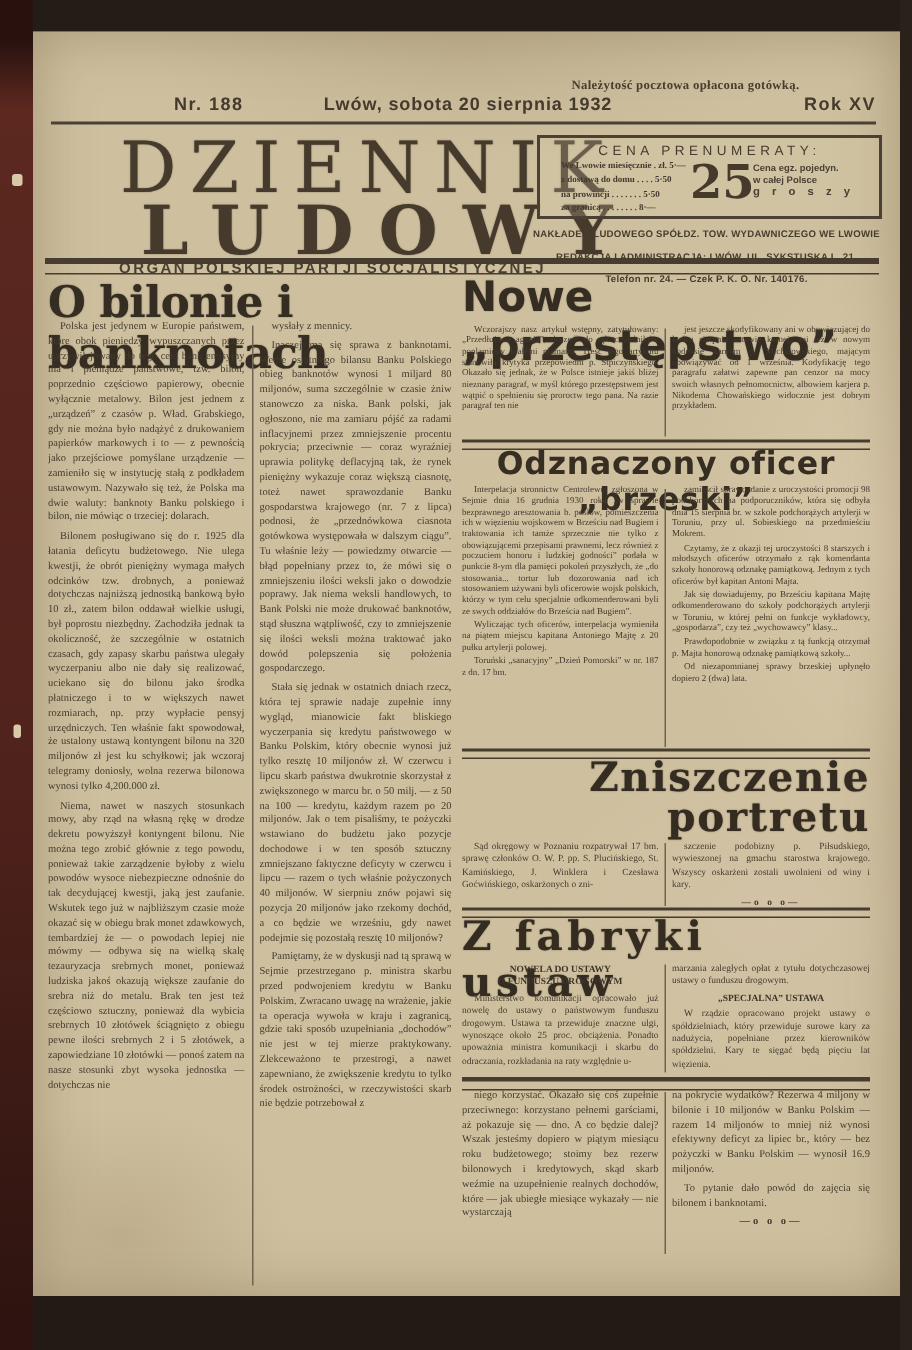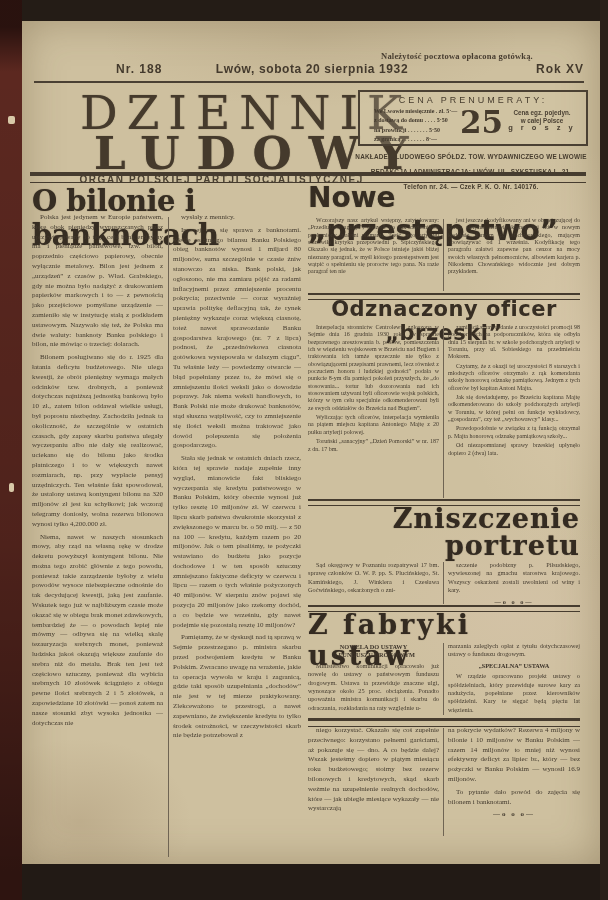--- a/index.html
+++ b/index.html
@@ -39,21 +39,21 @@
           font-family:"DejaVu Serif", serif;text-shadow:0 0 1px rgba(70,58,44,.7);}
   .mast-2{left:72px;top:106px;font-size:45px;font-weight:bold;letter-spacing:17px;color:#453a2c;
           font-family:"DejaVu Serif", serif;text-shadow:0 0 1px rgba(70,58,44,.7);}
   .mast-sub{left:52px;top:153px;width:290px;font-size:10px;font-weight:bold;letter-spacing:1.6px;color:#4a4031;text-align:right;}
 
   
   .price-box{left:336px;top:69px;width:226px;height:52px;border:2px solid #4a4033;background:rgba(215,203,170,.25);}
   .price-head{position:absolute;left:0;top:3px;width:100%;text-align:center;font-size:9px;font-weight:normal;letter-spacing:3px;color:#453b2d;}
   .price-lines{position:absolute;left:6px;top:16px;width:92px;font-size:6px;line-height:8px;color:#4a4033;font-weight:bold;}
   .price-big{position:absolute;left:100px;top:12px;font-size:31px;font-weight:bold;color:#453a2c;font-family:"DejaVu Serif",serif;}
-  .price-notes{position:absolute;left:142px;top:17px;width:80px;text-align:center;font-size:6.3px;line-height:7.5px;font-weight:bold;color:#4a4033;}
+  .price-notes{position:absolute;left:142px;top:17px;width:80px;text-align:left;font-size:6.3px;line-height:7.5px;font-weight:bold;color:#4a4033;}
   .price-unit{letter-spacing:3px;font-size:7.5px;}
   .pub-lines{left:330px;top:126px;width:238px;text-align:center;font-size:6.4px;line-height:8.6px;font-weight:bold;color:#463c2e;letter-spacing:.2px;}
   .rule-full{left:8px;top:151px;width:556px;height:6px;border-top:4px solid #463c2f;border-bottom:1px solid #463c2f;}
 
   
   .hl-lead{left:10px;top:163px;width:272px;font-size:29px;font-weight:bold;letter-spacing:-.5px;color:#362d22;
            font-family:"DejaVu Serif",serif;text-shadow:0 0 1px rgba(54,45,34,.6);}
   .hl-nowe{left:286px;top:160px;width:276px;font-size:28px;font-weight:bold;color:#362d22;
            font-family:"DejaVu Sans",sans-serif;letter-spacing:0;text-shadow:0 0 1px rgba(54,45,34,.5);}
   .hl-odzn{left:286px;top:276px;width:272px;text-align:center;font-size:21px;font-weight:bold;color:#372e23;

